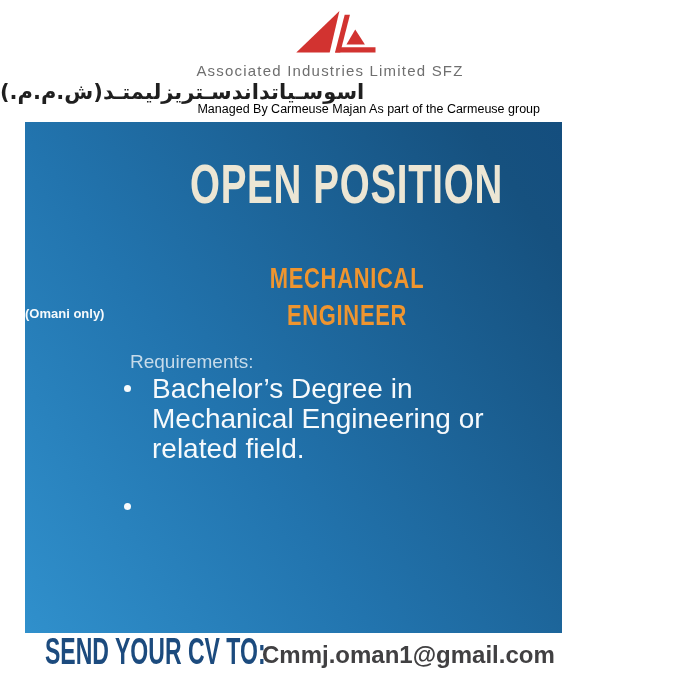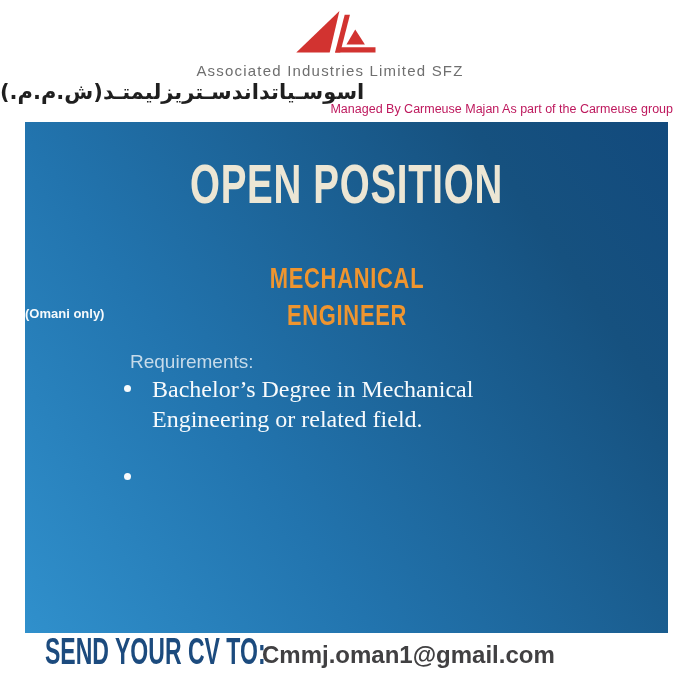--- a/index.html
+++ b/index.html
@@ -1,21 +1,21 @@
 <!DOCTYPE html>
 <html><head>
 <meta charset="utf-8">
 <style>
   * { margin: 0; padding: 0; box-sizing: border-box; }
   html, body { background: #ffffff; }
   body { font-family: "Liberation Sans", sans-serif; }
 
   .page {
     position: relative;
-    width: 695px;
+    width: 562px;
     height: 690px;
     background: #ffffff;
     overflow: hidden;
   }
 
   
   .logo-svg {
     position: absolute;
     left: 291px; top: 6px;
     width: 88px; height: 56px;
@@ -38,21 +38,21 @@
     font-family: "DejaVu Sans", sans-serif;
     font-size: 21px;
     font-weight: bold;
     color: #1f1f1f;
     line-height: 26px;
   }
   .managed-by {
     position: absolute;
     right: 22px; top: 102px;
     font-size: 12.5px;
-    color: #be185d;
+    color: #000000;
   }
 
   
   .panel {
     position: absolute;
     left: 25px; top: 122px;
     width: 643px; height: 511px;
     background: linear-gradient(55deg, #3090cc 0%, #2274ae 35%, #16517f 80%, #124a7d 100%);
   }
   .open-position {
@@ -113,25 +113,24 @@
     margin-left: 8px;
   }
   .req-list {
     list-style: none;
     margin-top: 0;
     width: 398px;
   }
   .req-list li {
     position: relative;
     padding-left: 30px;
-    font-size: 24px;
+    font-size: 28px;
     line-height: 30px;
     color: #f7fafc;
     max-width: 398px;
-    font-family: Liberation Serif, serif;
   }
   .req-list li + li { margin-top: 28px; }
   .req-list li::before {
     content: "";
     position: absolute;
     left: 2px; top: 11px;
     width: 7px; height: 7px;
     border-radius: 50%;
     background: #f7fafc;
   }

